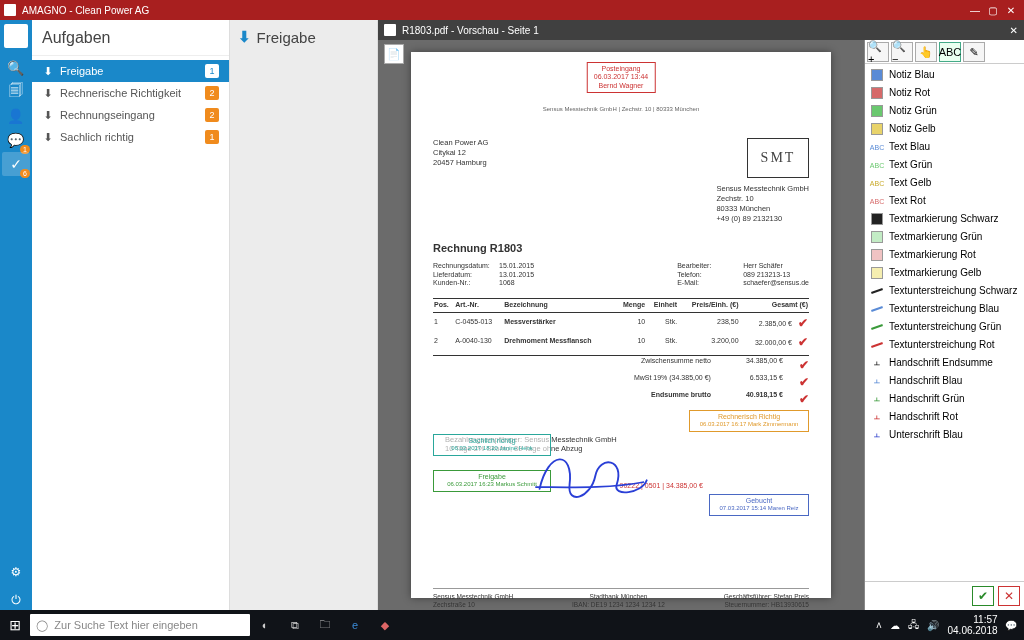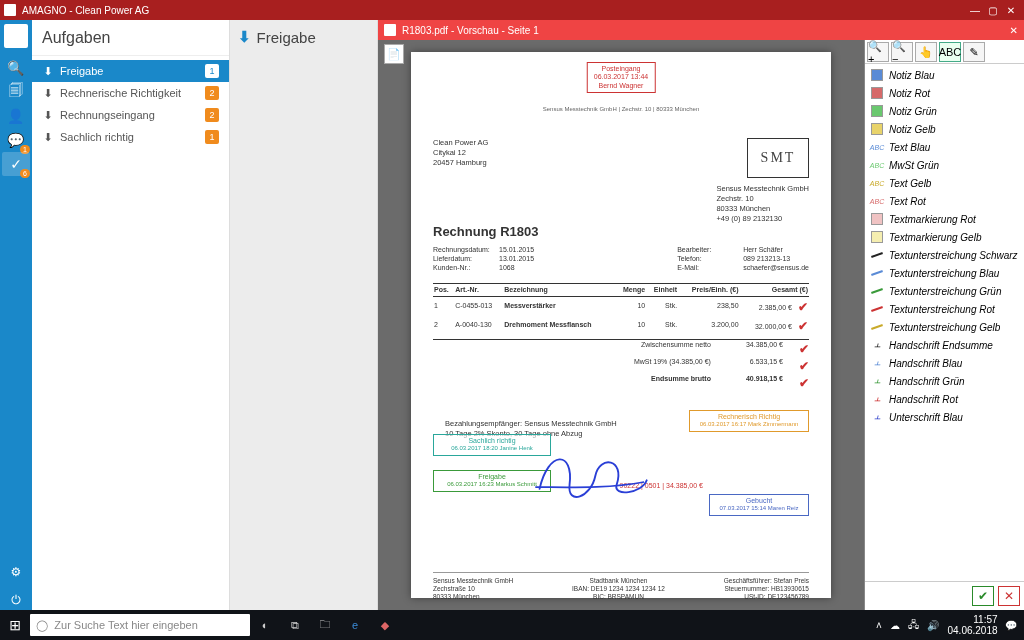--- a/index.html
+++ b/index.html
@@ -38,42 +38,42 @@
 .freigabe-header { display: flex; align-items: center; gap: 6px; font-size: 15px; color: #444; padding: 2px 2px 8px; }
 .freigabe-header .dlicon { color: #1a88c9; font-weight: bold; }
 .thumb { width: 90px; margin: 0 auto; }
 .thumb .page { width: 90px; height: 110px; background: #fff; border: 1px solid #ccc; box-shadow: 0 1px 3px rgba(0,0,0,0.15); position: relative; font-size: 4px; padding: 4px; color: #999; overflow: hidden; }
 .thumb .stampbox { position:absolute; border:1px solid; font-size:3px; padding:1px 2px; line-height:1.1; text-align:center; }
 .thumb .date { color: #1a88c9; font-size: 9px; text-align: center; margin-top: 4px; }
 .thumb .name { font-size: 9px; text-align: center; color: #555; }
 
 
 .preview { flex: 1; position: relative; background: #555; display: flex; flex-direction: column; }
-.pv-title { height: 20px; background: #ef4444; color: #fff; display: flex; align-items: center; font-size: 10px; padding: 0 6px; }
+.pv-title { height: 20px; background: #404040; color: #fff; display: flex; align-items: center; font-size: 10px; padding: 0 6px; }
 .pv-title .pvlogo { width: 12px; height: 12px; background: #fff; border-radius: 1px; margin-right: 6px; }
 .pv-title .pvclose { margin-left: auto; cursor: pointer; }
 .pv-body { flex: 1; display: flex; background: #6b6b6b; overflow: hidden; }
 
 
 .canvas { flex: 1; overflow: auto; padding: 12px 12px; display: flex; justify-content: center; }
 .canvas-toolbar { position: absolute; top: 24px; left: 6px; width: 20px; height: 20px; background: #fff; border: 1px solid #aaa; display:flex; align-items:center; justify-content:center; font-size:11px; color:#a81f1f; }
 .sheet { width: 420px; background: #fff; box-shadow: 0 0 8px rgba(0,0,0,0.4); font-size: 8px; color: #333; padding: 18px 22px 14px; position: relative; line-height: 1.25; }
 
 .stamp { position: absolute; border: 1.5px solid; font-size: 7px; text-align: center; padding: 2px 6px; line-height: 1.2; background: rgba(255,255,255,0.6); }
 .stamp.red { border-color: #c33; color: #c33; }
 .stamp.teal { border-color: #2aa79b; color: #2aa79b; }
 .stamp.green { border-color: #3a9a3a; color: #3a9a3a; }
 .stamp.orange { border-color: #e09a2c; color: #e09a2c; }
 .stamp.blue { border-color: #4a68c3; color: #4a68c3; }
 
 .sheet .topmeta { text-align: center; font-size: 6px; color: #666; }
 .sheet .addr-row { display: flex; justify-content: space-between; margin-top: 24px; }
 .sheet .addr { font-size: 7.5px; line-height: 1.35; }
 .smt { border: 1px solid #333; width: 62px; height: 40px; display: flex; align-items: center; justify-content: center; font-size: 14px; letter-spacing: 2px; color: #444; font-family: Georgia, serif; }
-.sheet h4 { font-size: 13px; font-weight: bold; }
+.sheet h4 { font-size: 11px; margin-top: 18px; font-weight: bold; }
 .meta-row { display: flex; justify-content: space-between; margin-top: 6px; font-size: 7px; }
 .meta-col div { display:flex; gap:4px; }
 .meta-col .k { width:62px; }
 
 table.inv { width: 100%; border-collapse: collapse; margin-top: 10px; font-size: 7px; }
 table.inv th { border-top: 1px solid #333; border-bottom: 1px solid #333; text-align: left; padding: 2px 1px; font-weight: bold; }
 table.inv th.r, table.inv td.r { text-align: right; }
 table.inv td { padding: 2px 1px; }
 .totals { font-size: 7px; margin-top: 4px; }
 .totals div { display: flex; justify-content: flex-end; gap: 10px; padding: 1px 0; }
@@ -88,21 +88,21 @@
 .redinfo { color: #c33; font-size: 7px; }
 
 .footer3 { display: flex; justify-content: space-between; font-size: 6.5px; color: #333; border-top: 1px solid #999; padding-top: 4px; margin-top: 24px; }
 
 
 .palette { width: 160px; background: #fff; display: flex; flex-direction: column; border-left: 1px solid #888; font-size: 10px; }
 .pal-toolbar { height: 24px; display: flex; gap: 2px; padding: 2px; border-bottom: 1px solid #ccc; }
 .pal-tb-btn { width: 22px; height: 20px; border: 1px solid #aaa; background: #f6f6f6; display: flex; align-items: center; justify-content: center; font-size: 11px; cursor: pointer; }
 .pal-tb-btn.sel { border-color: #4a8; background: #eafff0; }
 .pal-list { flex: 1; overflow: auto; padding: 2px 0; }
-.pal-item { display: flex; align-items: flex-end; gap: 6px; padding: 3px 6px; cursor: pointer; font-style: italic; }
+.pal-item { display: flex; align-items: flex-start; gap: 6px; padding: 3px 6px; cursor: pointer; }
 .pal-swatch { width: 12px; height: 12px; border: 1px solid #999; flex-shrink: 0; display: flex; align-items: center; justify-content: center; font-size: 9px; }
 .pal-actions { display: flex; gap: 4px; justify-content: flex-end; padding: 4px; border-top: 1px solid #ccc; }
 .pal-act { width: 22px; height: 20px; border: 1.5px solid; display: flex; align-items: center; justify-content: center; font-size: 12px; cursor: pointer; }
 
 
 .taskbar { height: 30px; background: #101318; color: #fff; display: flex; align-items: center; font-size: 11px; }
 .taskbar .start { width: 30px; height: 30px; display: flex; align-items: center; justify-content: center; font-size: 14px; }
 .taskbar .search { width: 220px; height: 22px; background: #fff; display: flex; align-items: center; padding: 0 6px; gap: 6px; color: #888; border-radius: 1px; }
 .taskbar .tbicon { width: 30px; height: 30px; display: flex; align-items: center; justify-content: center; color: #ccc; cursor: pointer; }
 .taskbar .spacer { flex: 1; }
@@ -365,31 +365,39 @@
             <div class="pal-item">
               <div class="pal-swatch" style="background:#e8d36a;"></div>
               <span>Notiz Gelb</span>
             </div>
             <div class="pal-item">
               <div class="pal-swatch" style="border:none;color:#5a8bd6;font-size:7px;">ABC</div>
               <span>Text Blau</span>
             </div>
             <div class="pal-item">
               <div class="pal-swatch" style="border:none;color:#6ac86f;font-size:7px;">ABC</div>
-              <span>MwSt Grün</span>
+              <span>Text Grün</span>
             </div>
             <div class="pal-item">
               <div class="pal-swatch" style="border:none;color:#c9aa2a;font-size:7px;">ABC</div>
               <span>Text Gelb</span>
             </div>
             <div class="pal-item">
               <div class="pal-swatch" style="border:none;color:#d66a6a;font-size:7px;">ABC</div>
               <span>Text Rot</span>
             </div>
             <div class="pal-item">
+              <div class="pal-swatch" style="background:#222;"></div>
+              <span>Textmarkierung Schwarz</span>
+            </div>
+            <div class="pal-item">
+              <div class="pal-swatch" style="background:#c3ecc5;"></div>
+              <span>Textmarkierung Grün</span>
+            </div>
+            <div class="pal-item">
               <div class="pal-swatch" style="background:#f0c3c3;"></div>
               <span>Textmarkierung Rot</span>
             </div>
             <div class="pal-item">
               <div class="pal-swatch" style="background:#f5eeb0;"></div>
               <span>Textmarkierung Gelb</span>
             </div>
             <div class="pal-item">
               <div class="pal-swatch" style="border:none;">
                 <div style="width:12px;border-bottom:2px solid #222;transform:rotate(-20deg);"></div>
@@ -406,26 +414,20 @@
               <div class="pal-swatch" style="border:none;">
                 <div style="width:12px;border-bottom:2px solid #3a9a3a;transform:rotate(-20deg);"></div>
               </div>
               <span>Textunterstreichung Grün</span>
             </div>
             <div class="pal-item">
               <div class="pal-swatch" style="border:none;">
                 <div style="width:12px;border-bottom:2px solid #c33;transform:rotate(-20deg);"></div>
               </div>
               <span>Textunterstreichung Rot</span>
-            </div>
-            <div class="pal-item">
-              <div class="pal-swatch" style="border:none;">
-                <div style="width:12px;border-bottom:2px solid #c9aa2a;transform:rotate(-20deg);"></div>
-              </div>
-              <span>Textunterstreichung Gelb</span>
             </div>
             <div class="pal-item">
               <div class="pal-swatch" style="border:none;color:#222;">Ⲳ</div>
               <span>Handschrift Endsumme</span>
             </div>
             <div class="pal-item">
               <div class="pal-swatch" style="border:none;color:#5a8bd6;">Ⲳ</div>
               <span>Handschrift Blau</span>
             </div>
             <div class="pal-item">

